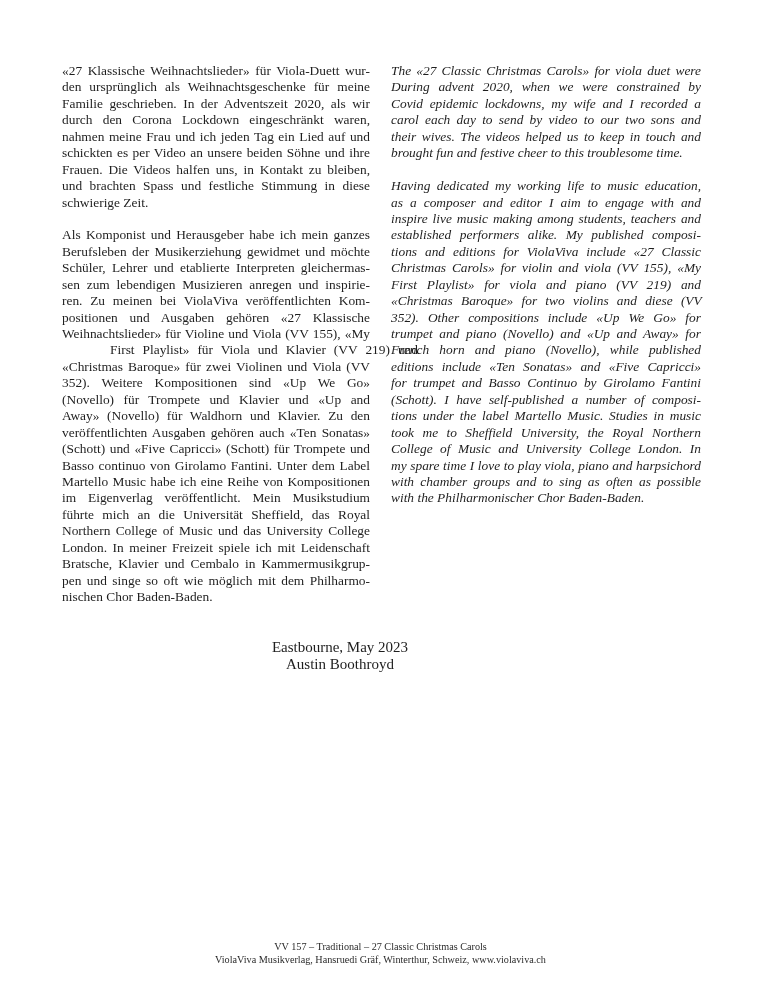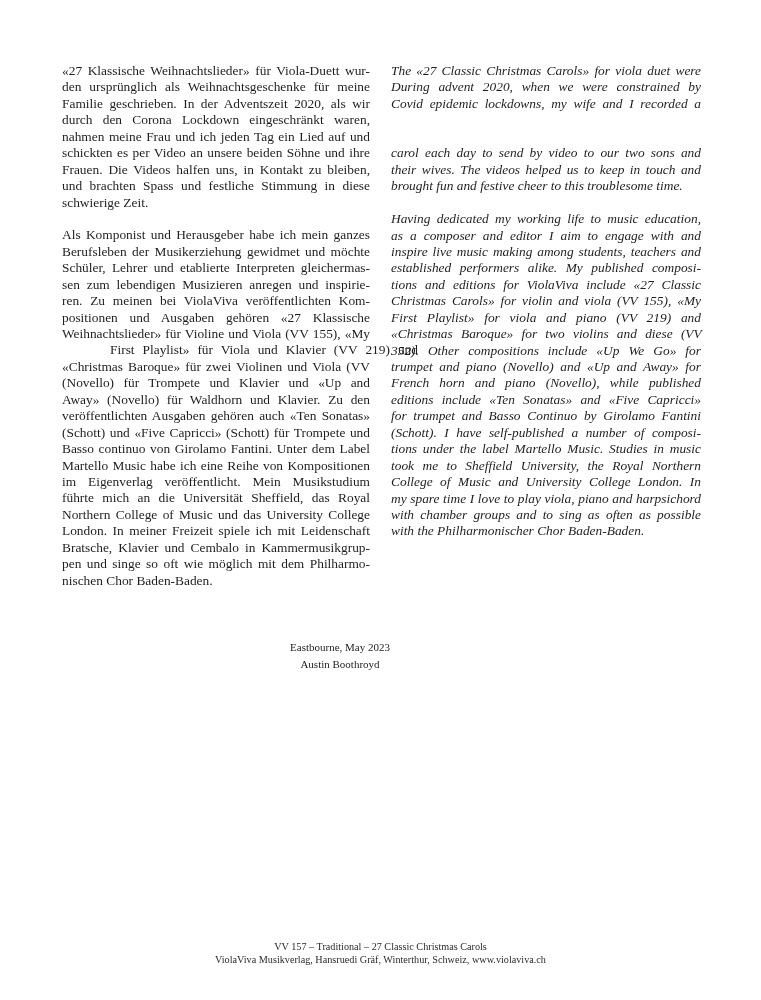--- a/index.html
+++ b/index.html
@@ -11,21 +11,21 @@
     position: absolute; top: 63px; width: 308px;
     font-size: 13.4px; line-height: 16.45px;
   }
   .col-de { left: 62px; }
   .col-en { left: 391px; font-style: italic; width: 310px; }
   .line { display: block; text-align: justify; text-align-last: justify; white-space: nowrap; overflow: visible; height: 16.45px; }
   .line.last { text-align-last: left; }
   .para { margin-bottom: 16.45px; }
   .sig {
     position: absolute; top: 639px; left: 0; width: 680px; text-align: center;
-    font-size: 11px; line-height: 16.5px;
+    font-size: 15px; line-height: 16.5px;
   }
   .footer {
     position: absolute; top: 941px; left: 0; width: 761px; text-align: center;
     font-size: 10.2px; line-height: 12.6px; color: #2a2a2a;
   }
 </style>
 </head>
 <body>
 
 <div class="col col-de" id="col-de">
@@ -43,41 +43,42 @@
     <div class="para">
       <span class="line" style="white-space: nowrap; display: block; word-spacing: 1.97768px; text-align: left; text-align-last: left;">Als Komponist und Herausgeber habe ich mein ganzes</span>
       <span class="line" style="white-space: nowrap; display: block; word-spacing: 2.02813px; text-align: left; text-align-last: left;">Berufsleben der Musikerziehung gewidmet und möchte</span>
       <span class="line" style="white-space: nowrap; display: block; word-spacing: 2.81562px; text-align: left; text-align-last: left;">Schüler, Lehrer und etablierte Interpreten gleichermas-</span>
       <span class="line" style="white-space: nowrap; display: block; word-spacing: 3.48958px; text-align: left; text-align-last: left;">sen zum lebendigen Musizieren anregen und inspirie-</span>
       <span class="line" style="white-space: nowrap; display: block; word-spacing: 4.39583px; text-align: left; text-align-last: left;">ren. Zu meinen bei ViolaViva veröffentlichten Kom-</span>
       <span class="line" style="white-space: nowrap; display: block; word-spacing: 8.41563px; text-align: center; text-align-last: left;">positionen und Ausgaben gehören «27 Klassische</span>
       <span class="line" style="white-space: nowrap; display: block; word-spacing: 0.712054px; text-align: left; text-align-last: left;">Weihnachtslieder» für Violine und Viola (VV 155), «My</span>
       <span class="line" style="white-space: nowrap; display: block; word-spacing: 4.62891px; text-align: left; text-align-last: left; margin-left: 48px;">First Playlist» für Viola und Klavier (VV 219) und</span>
       <span class="line" style="white-space: nowrap; display: block; word-spacing: 1.7433px; text-align: left; text-align-last: left;">«Christmas Baroque» für zwei Violinen und Viola (VV</span>
+      <span class="line" style="white-space: nowrap; display: block; word-spacing: 8.44531px; text-align: left; text-align-last: left;">352). Weitere Kompositionen sind «Up We Go»</span>
       <span class="line" style="white-space: nowrap; display: block; word-spacing: 6.1183px; text-align: left; text-align-last: left;">(Novello) für Trompete und Klavier und «Up and</span>
       <span class="line" style="white-space: nowrap; display: block; word-spacing: 4.30804px; text-align: left; text-align-last: left;">Away» (Novello) für Waldhorn und Klavier. Zu den</span>
       <span class="line" style="white-space: nowrap; display: block; word-spacing: 1.96875px; text-align: left; text-align-last: left;">veröffentlichten Ausgaben gehören auch «Ten Sonatas»</span>
       <span class="line" style="white-space: nowrap; display: block; word-spacing: 1.22768px; text-align: left; text-align-last: left;">(Schott) und «Five Capricci» (Schott) für Trompete und</span>
       <span class="line" style="white-space: nowrap; display: block; word-spacing: 1.28348px; text-align: left; text-align-last: left;">Basso continuo von Girolamo Fantini. Unter dem Label</span>
       <span class="line" style="white-space: nowrap; display: block; word-spacing: 1.02009px; text-align: left; text-align-last: left;">Martello Music habe ich eine Reihe von Kompositionen</span>
       <span class="line" style="white-space: nowrap; display: block; word-spacing: 8.53906px; text-align: left; text-align-last: left;">im Eigenverlag veröffentlicht. Mein Musikstudium</span>
       <span class="line" style="white-space: nowrap; display: block; word-spacing: 5.04018px; text-align: left; text-align-last: left;">führte mich an die Universität Sheffield, das Royal</span>
       <span class="line" style="white-space: nowrap; display: block; word-spacing: 1.97545px; text-align: left; text-align-last: left;">Northern College of Music und das University College</span>
       <span class="line" style="white-space: nowrap; display: block; word-spacing: 2.24554px; text-align: left; text-align-last: left;">London. In meiner Freizeit spiele ich mit Leidenschaft</span>
       <span class="line" style="white-space: nowrap; display: block; word-spacing: 2.69375px; text-align: left; text-align-last: left;">Bratsche, Klavier und Cembalo in Kammermusikgrup-</span>
       <span class="line" style="white-space: nowrap; display: block; word-spacing: 2.11285px; text-align: center; text-align-last: left;">pen und singe so oft wie möglich mit dem Philharmo-</span>
       <span class="line last" style="white-space: nowrap; display: block;">nischen Chor Baden-Baden.</span>
     </div>
   </div>
 <div class="col col-en" id="col-en">
     <div class="para">
       <span class="line" style="white-space: nowrap; display: block; word-spacing: 1.86133px; text-align: left; text-align-last: left;">The «27 Classic Christmas Carols» for viola duet were</span>
       <span class="line" style="white-space: nowrap; display: block; word-spacing: 5.35938px; text-align: left; text-align-last: left;">During advent 2020, when we were constrained by</span>
       <span class="line" style="white-space: nowrap; display: block; word-spacing: 3.3125px; text-align: left; text-align-last: left;">Covid epidemic lockdowns, my wife and I recorded a</span>
-      <span class="line" style="white-space: nowrap; display: block; word-spacing: 2.90199px; text-align: center; text-align-last: left; margin-top: 33px;">carol each day to send by video to our two sons and</span>
+      <span class="line" style="white-space: nowrap; display: block; word-spacing: 2.90199px; text-align: center; text-align-last: left;">carol each day to send by video to our two sons and</span>
       <span class="line" style="white-space: nowrap; display: block; word-spacing: 2.10469px; text-align: left; text-align-last: left;">their wives. The videos helped us to keep in touch and</span>
       <span class="line last" style="white-space: nowrap; display: block;">brought fun and festive cheer to this troublesome time.</span>
     </div>
     <div class="para">
       <span class="line" style="white-space: nowrap; display: block; word-spacing: 2.95312px; text-align: left; text-align-last: left;">Having dedicated my working life to music education,</span>
       <span class="line" style="white-space: nowrap; display: block; word-spacing: 3.7px; text-align: left; text-align-last: left;">as a composer and editor I aim to engage with and</span>
       <span class="line" style="white-space: nowrap; display: block; word-spacing: 1.53348px; text-align: left; text-align-last: left;">inspire live music making among students, teachers and</span>
       <span class="line" style="white-space: nowrap; display: block; word-spacing: 5.17188px; text-align: left; text-align-last: left;">established performers alike. My published composi-</span>
       <span class="line" style="white-space: nowrap; display: block; word-spacing: 4.55804px; text-align: left; text-align-last: left;">tions and editions for ViolaViva include «27 Classic</span>
       <span class="line" style="white-space: nowrap; display: block; word-spacing: 2.5293px; text-align: left; text-align-last: left;">Christmas Carols» for violin and viola (VV 155), «My</span>

